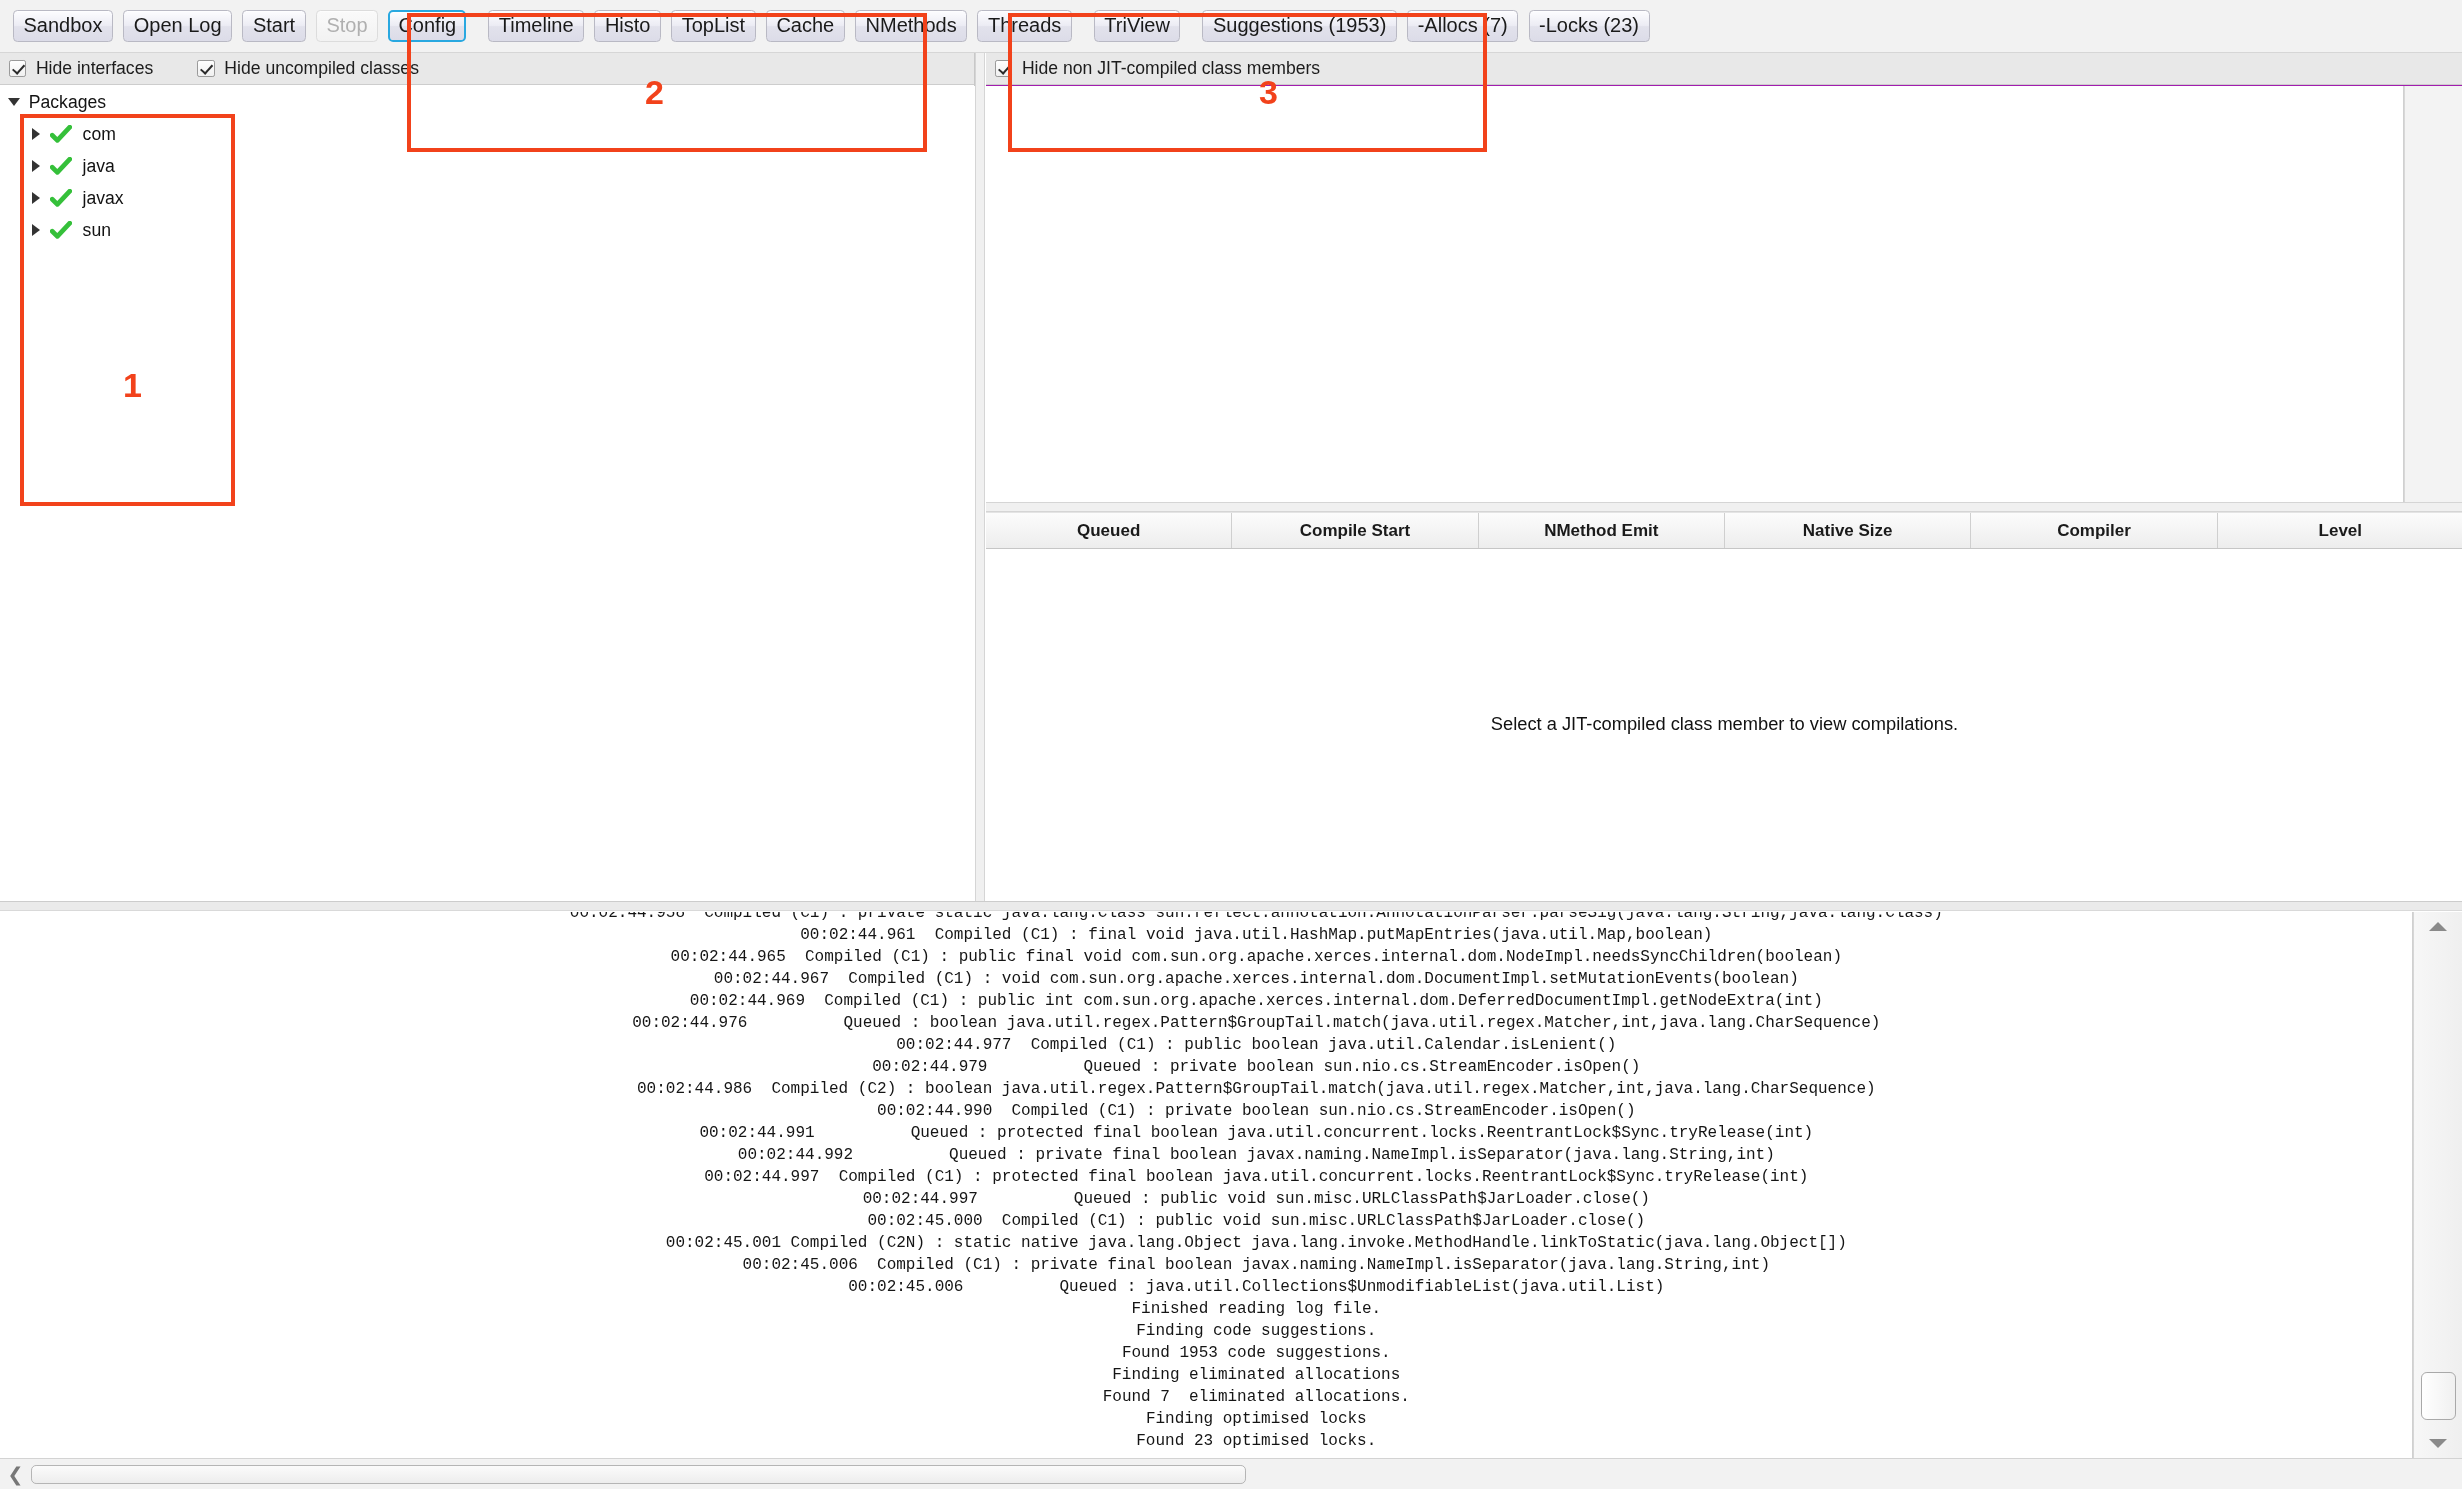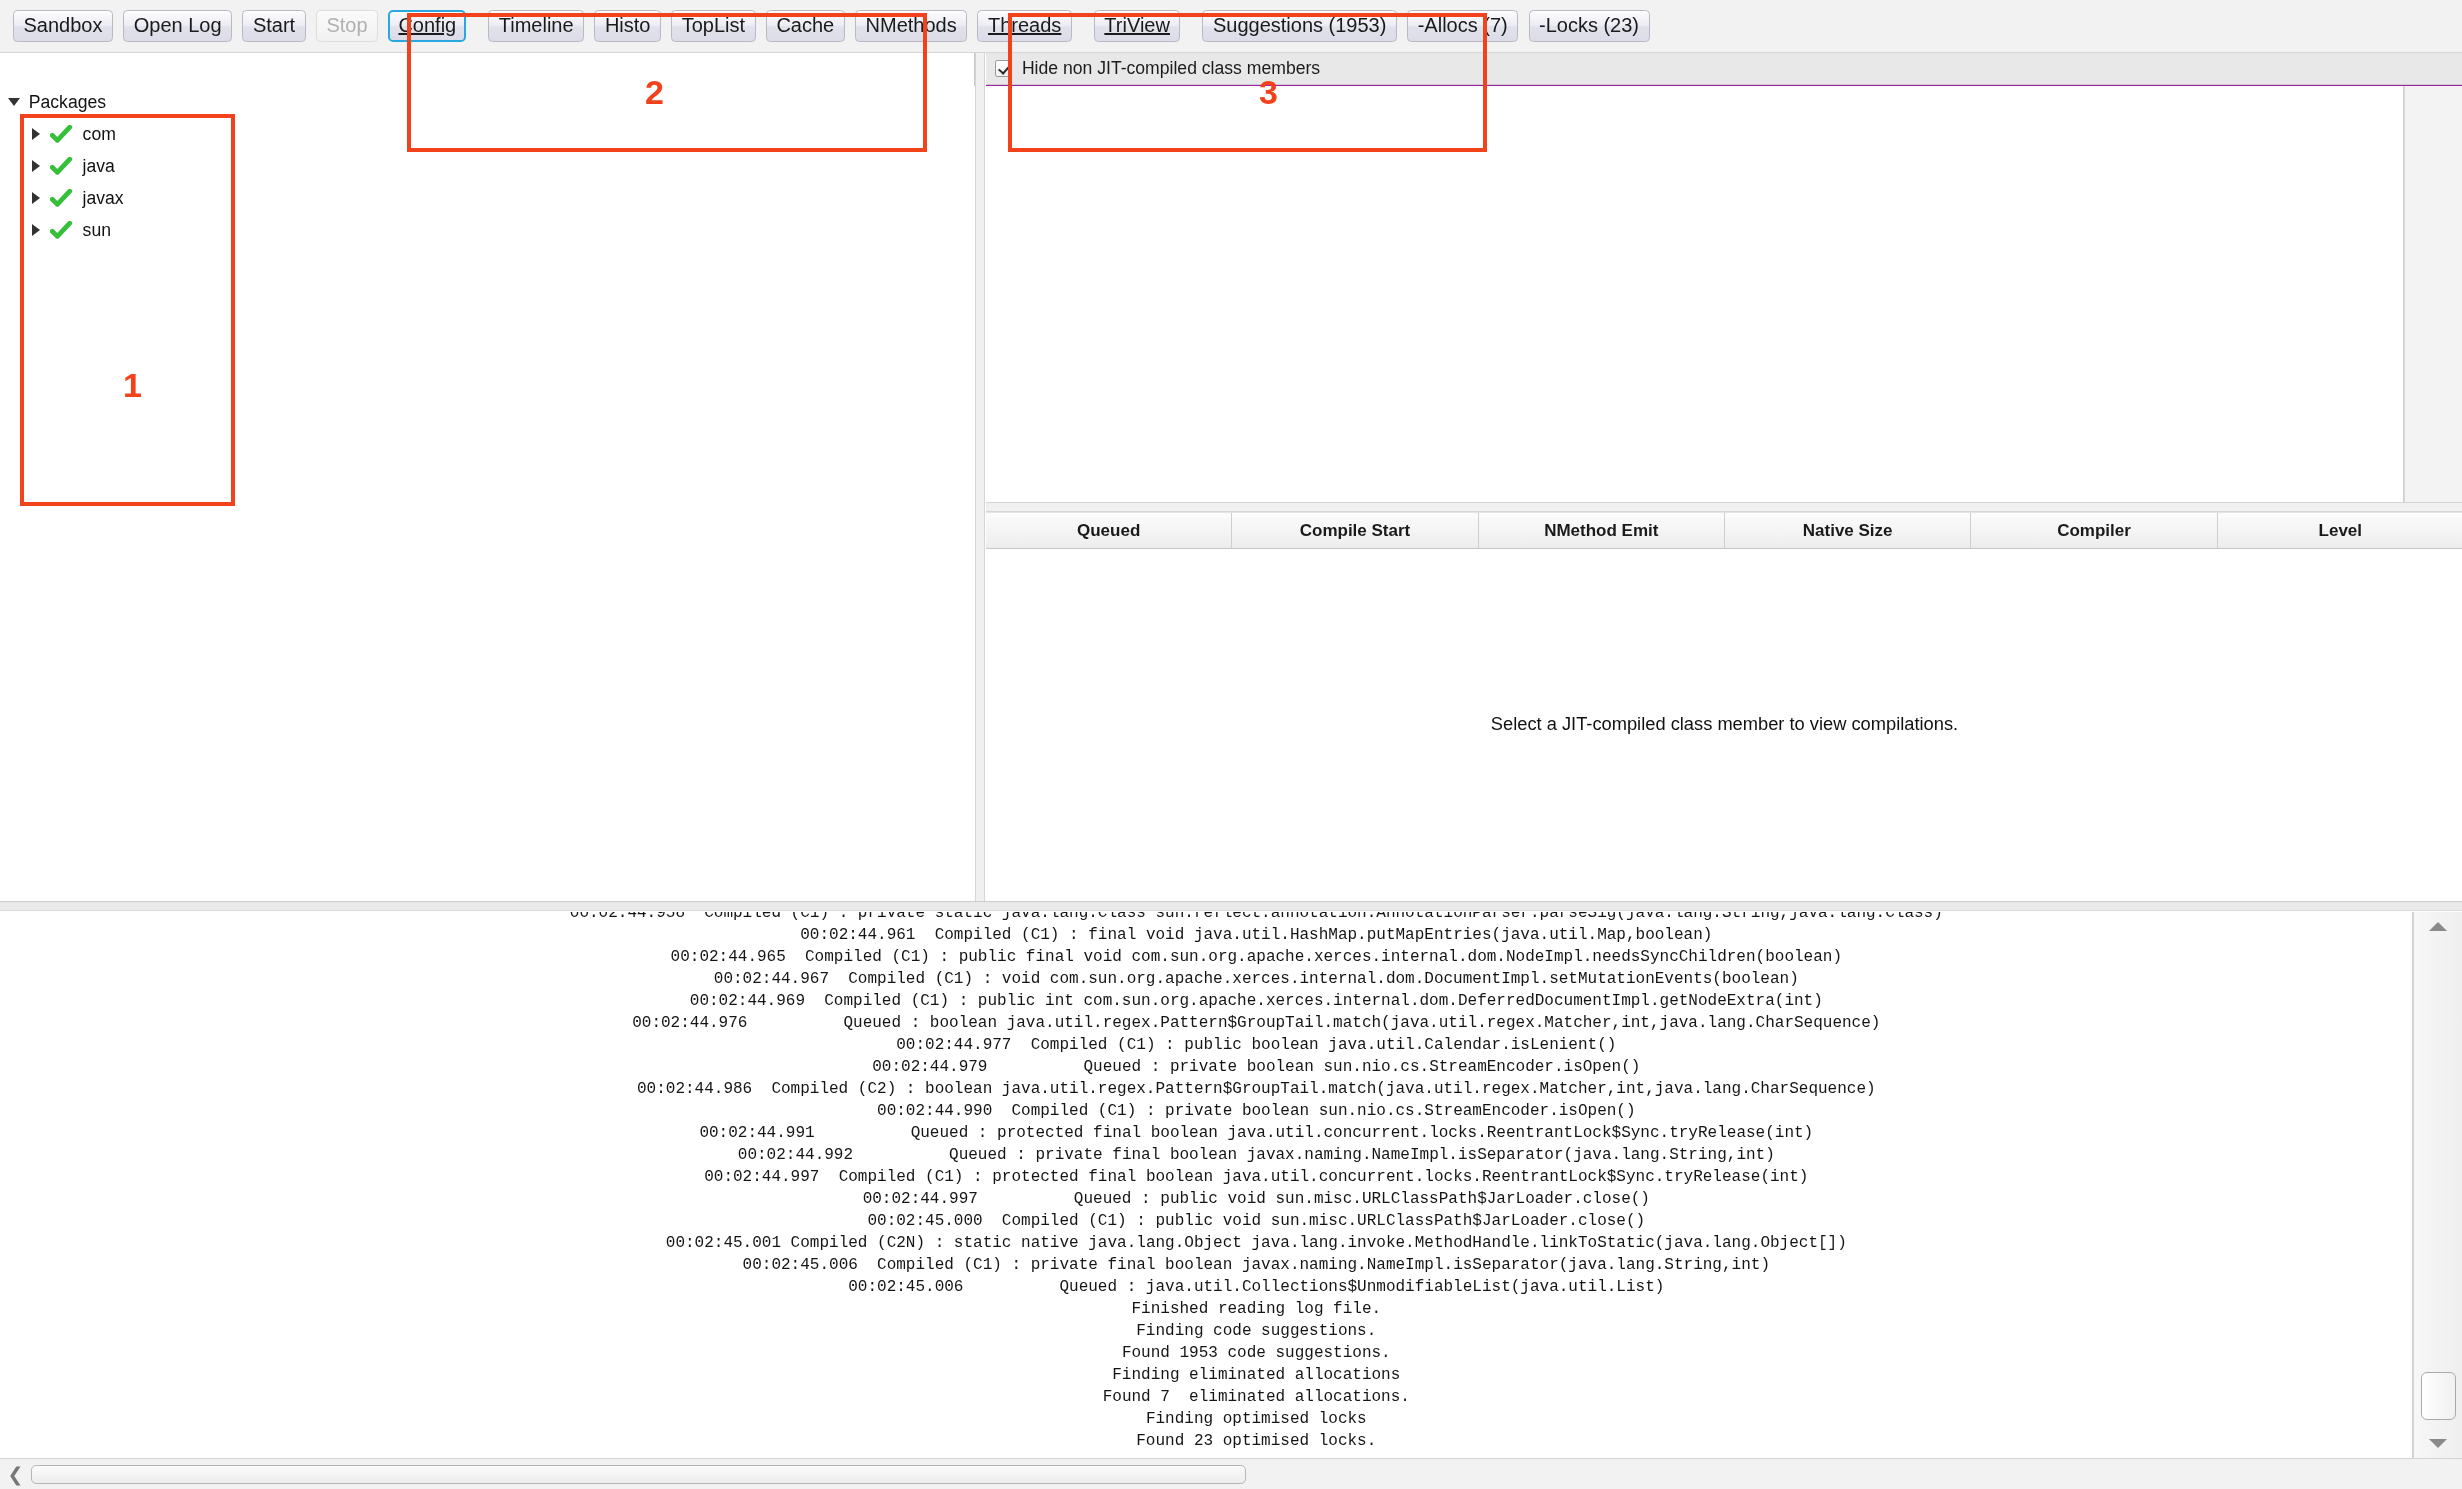--- a/index.html
+++ b/index.html
@@ -41,21 +41,21 @@
     box-shadow: 0 0.7px 0 rgba(255,255,255,0.85) inset;
     cursor: default;
   }
   .tbtn.disabled { color: #b0b0b0; background: linear-gradient(to bottom,#fafafa 0%,#f2f2f2 100%); border-color:#dcdcdc; }
   .tbtn.focused {
     border: 2.2px solid #29a8e0;
     border-radius: 5.1px;
     padding: 2.9px 8px 4.4px 8px;
     background: linear-gradient(to bottom, #fdfdff 0%, #ececf4 48%, #e2e2ec 52%, #dcdce8 100%);
   }
-  .gap-lg { margin-right: 22px; text-decoration: underline; }
+  .gap-lg { margin-right: 22px; }
 
   
   #upper {
     position: absolute;
     left: 0; top: 53px;
     width: 2462px; height: 849px;
   }
   #leftPane {
     position: absolute;
     left: 0; top: 0;
@@ -336,20 +336,30 @@
   <button class="tbtn gap-lg">Threads</button>
   <button class="tbtn gap-lg">TriView</button>
   <button class="tbtn">Suggestions (1953)</button>
   <button class="tbtn">-Allocs (7)</button>
   <button class="tbtn">-Locks (23)</button>
 </div>
 
 <div id="upper">
 
   <div id="leftPane">
+    <div class="checkbar">
+      <label class="cbwrap">
+        <span class="cbox checked"></span>
+        <span class="cblabel">Hide interfaces</span>
+      </label>
+      <label class="cbwrap">
+        <span class="cbox checked"></span>
+        <span class="cblabel">Hide uncompiled classes</span>
+      </label>
+    </div>
 
     <div id="tree">
       <div class="trow">
         <span class="tri-down"></span>
         <span>Packages</span>
       </div>
 
       <div class="trow child">
         <span class="tri-right"></span>
         <span class="tick">

